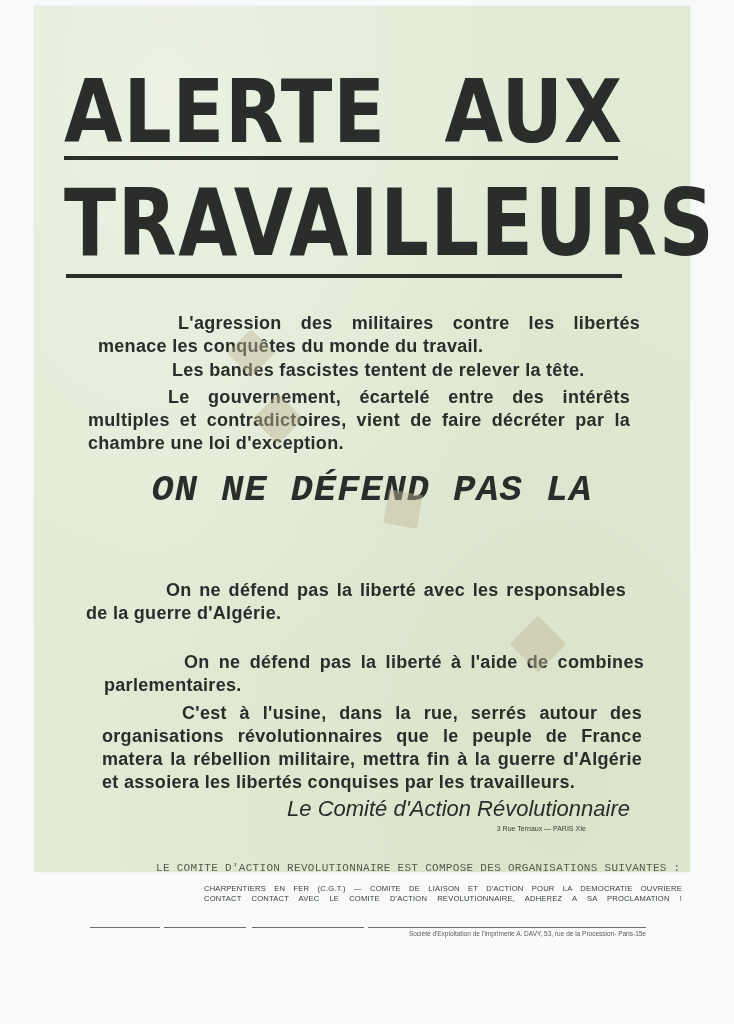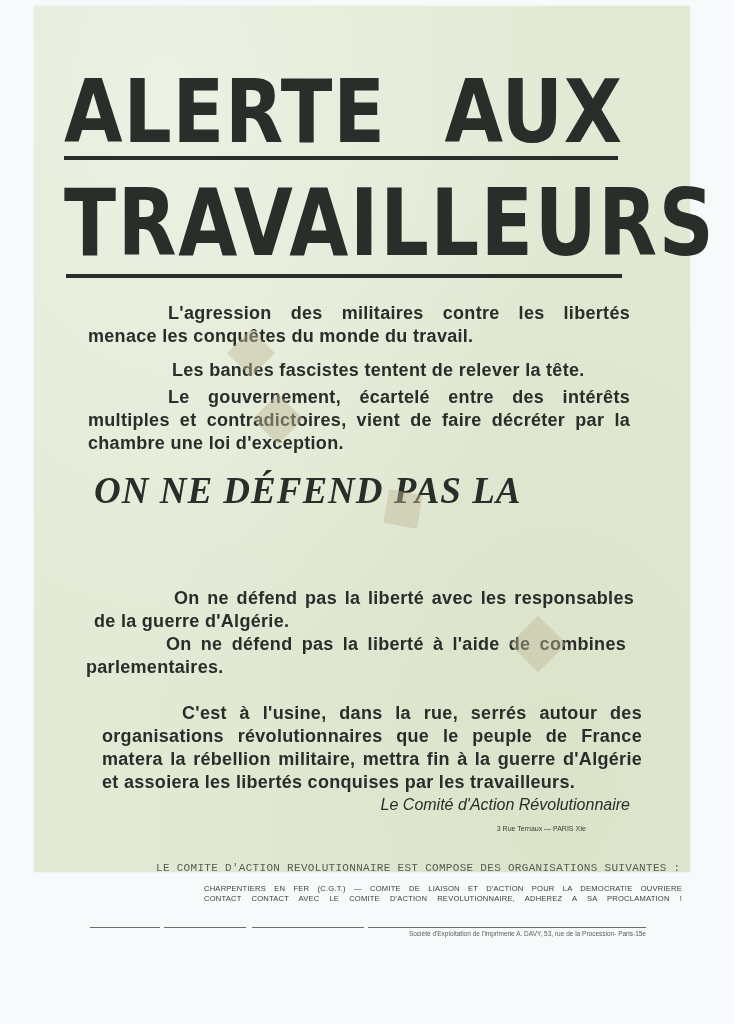--- a/index.html
+++ b/index.html
@@ -32,33 +32,33 @@
       position: absolute; font-family: "Liberation Sans", sans-serif; font-weight: bold;
       color: #2a2d2a; font-size: 18px; line-height: 23px; text-align: justify;
       letter-spacing: 0.3px;
     }
     .indent { text-indent: 80px; }
     .p1 { left: 50px; top: 292px; width: 542px; }
     .p2 { left: 50px; top: 345px; width: 542px; }
     .p3 { left: 50px; top: 376px; width: 542px; }
     .banner {
       position: absolute; left: 42px; width: 556px;
-      font-family: Liberation Serif, serif; font-weight: bold; font-style: italic;
+      font-family: Liberation Mono, monospace; font-weight: bold; font-style: italic;
       color: #2a2d2a; font-size: 37px; line-height: 1; letter-spacing: 1px;
-      text-align: left; white-space: nowrap;
+      text-align: center; white-space: nowrap;
     }
     .b1 { top: 466px; right: 40px; left: auto; }
     .b2 { top: 514px; }
     .p4 { left: 52px; top: 573px; width: 540px; }
     .p5 { left: 52px; top: 627px; width: 540px; }
     .p6 { left: 52px; top: 680px; width: 540px; }
 
     .sign {
       position: absolute; right: 60px; top: 790px;
-      font-family: "Liberation Sans", sans-serif; font-style: italic; font-size: 16px; color: #2a2d2a; text-align: right;
+      font-family: "Liberation Sans", sans-serif; font-style: italic; font-size: 22px; color: #2a2d2a; text-align: right;
     }
     .address {
       position: absolute; right: 104px; top: 819px;
       font-family: "Liberation Sans", sans-serif; font-size: 7px; color: #3a3d3a;
     }
     .orgs-title {
       position: absolute; left: 122px; top: 856px;
       font-family: Liberation Mono, monospace; font-size: 11px; color: #555a52; letter-spacing: 0.3px;
     }
     .orgs {
@@ -83,28 +83,28 @@
 <div class="poster">
 
   <div class="headline h1">
     <span>ALERTE</span>
     <span>AUX</span>
   </div>
   <div class="rule rule1"></div>
   <div class="headline h2">TRAVAILLEURS</div>
   <div class="rule rule2"></div>
 
-  <p class="para indent p1" style="margin:4px">L'agression des militaires contre les libertés menace les conquêtes du monde du travail.</p>
+  <p class="para indent p1" style="margin:14px">L'agression des militaires contre les libertés menace les conquêtes du monde du travail.</p>
   <p class="para indent p2" style="margin:8px">Les bandes fascistes tentent de relever la tête.</p>
   <p class="para indent p3" style="margin:4px">Le gouvernement, écartelé entre des intérêts multiples et contradictoires, vient de faire décréter par la chambre une loi d'exception.</p>
 
   <div class="banner b1">ON NE DÉFEND PAS LA</div>
 
-  <p class="para indent p4" style="margin:8px">On ne défend pas la liberté avec les responsables de la guerre d'Algérie.</p>
-  <p class="para indent p5" style="margin:0">On ne défend pas la liberté à l'aide de combines parlementaires.</p>
+  <p class="para indent p4" style="margin:0">On ne défend pas la liberté avec les responsables de la guerre d'Algérie.</p>
+  <p class="para indent p5" style="margin:18px">On ne défend pas la liberté à l'aide de combines parlementaires.</p>
   <p class="para indent p6" style="margin:16px">C'est à l'usine, dans la rue, serrés autour des organisations révolutionnaires que le peuple de France matera la rébellion militaire, mettra fin à la guerre d'Algérie et assoiera les libertés conquises par les travailleurs.</p>
 
   <div class="sign">Le Comité d'Action Révolutionnaire</div>
   <div class="address">3 Rue Ternaux — PARIS XIe</div>
 
   <div class="orgs-title">LE COMITE D'ACTION REVOLUTIONNAIRE EST COMPOSE DES ORGANISATIONS SUIVANTES :</div>
   <div class="orgs">
     <div>CHARPENTIERS EN FER (C.G.T.) — COMITE DE LIAISON ET D'ACTION POUR LA DEMOCRATIE OUVRIERE</div>
     <div>CONTACT CONTACT AVEC LE COMITE D'ACTION REVOLUTIONNAIRE, ADHEREZ A SA PROCLAMATION !</div>
   </div>

